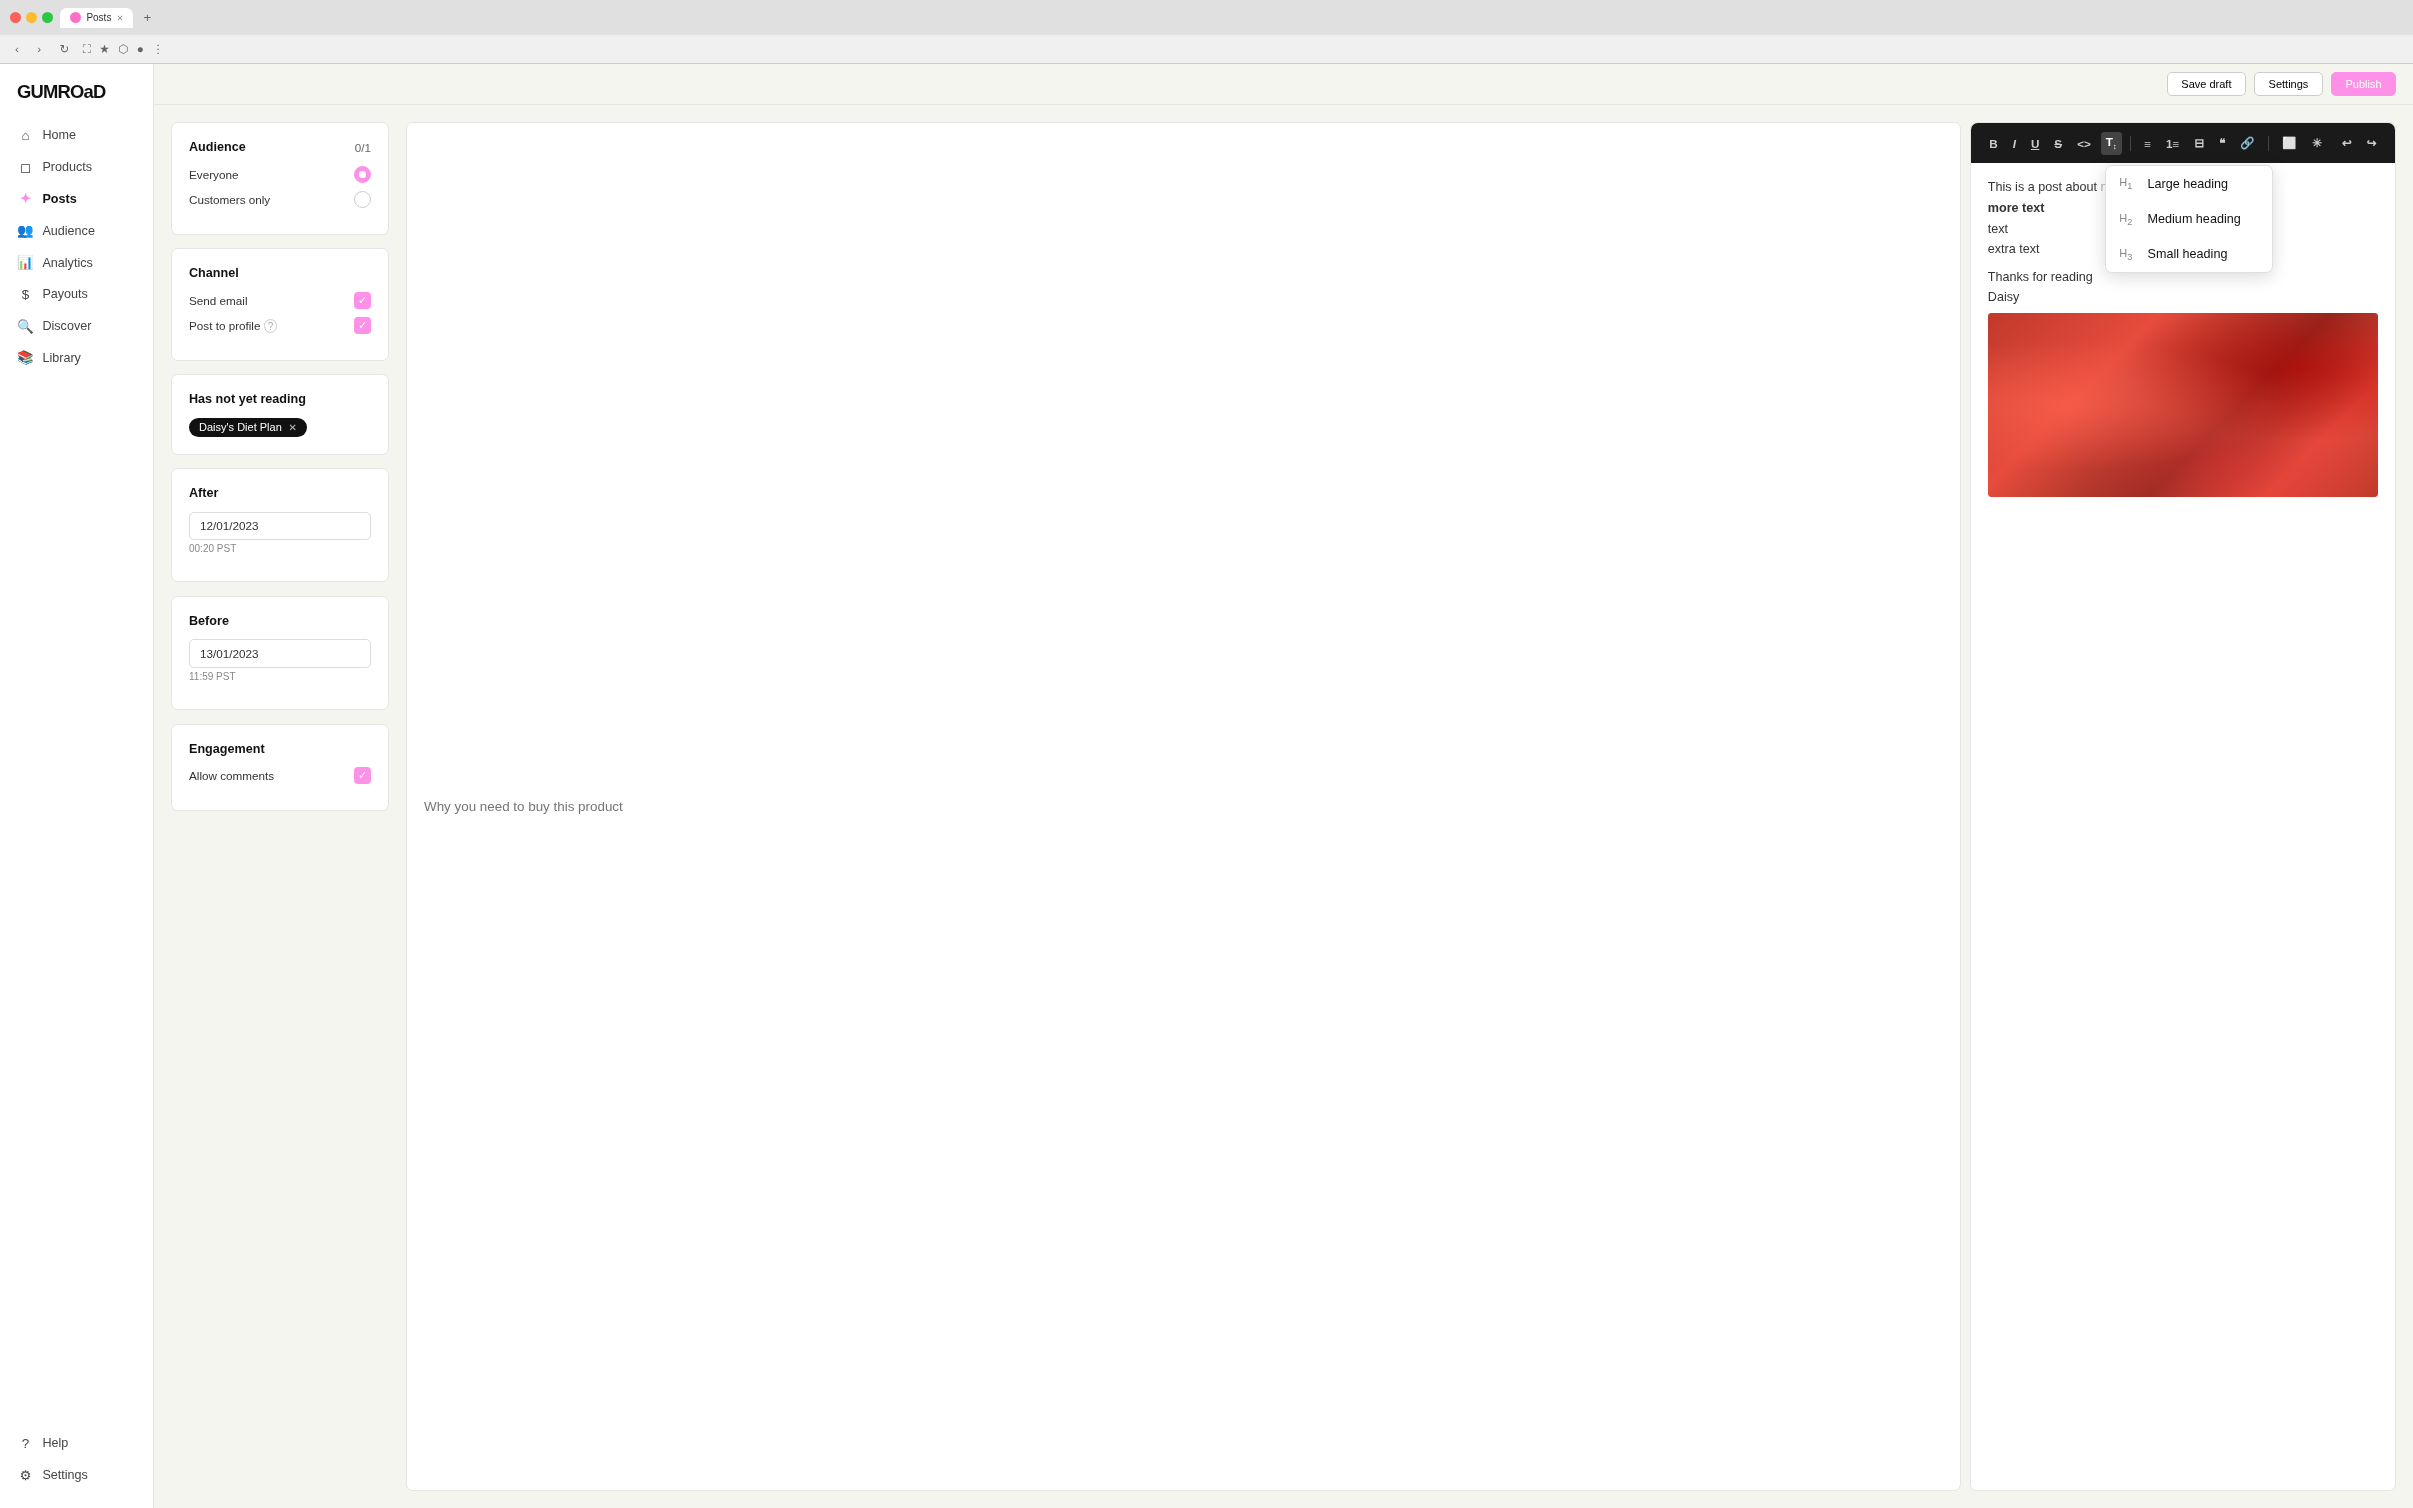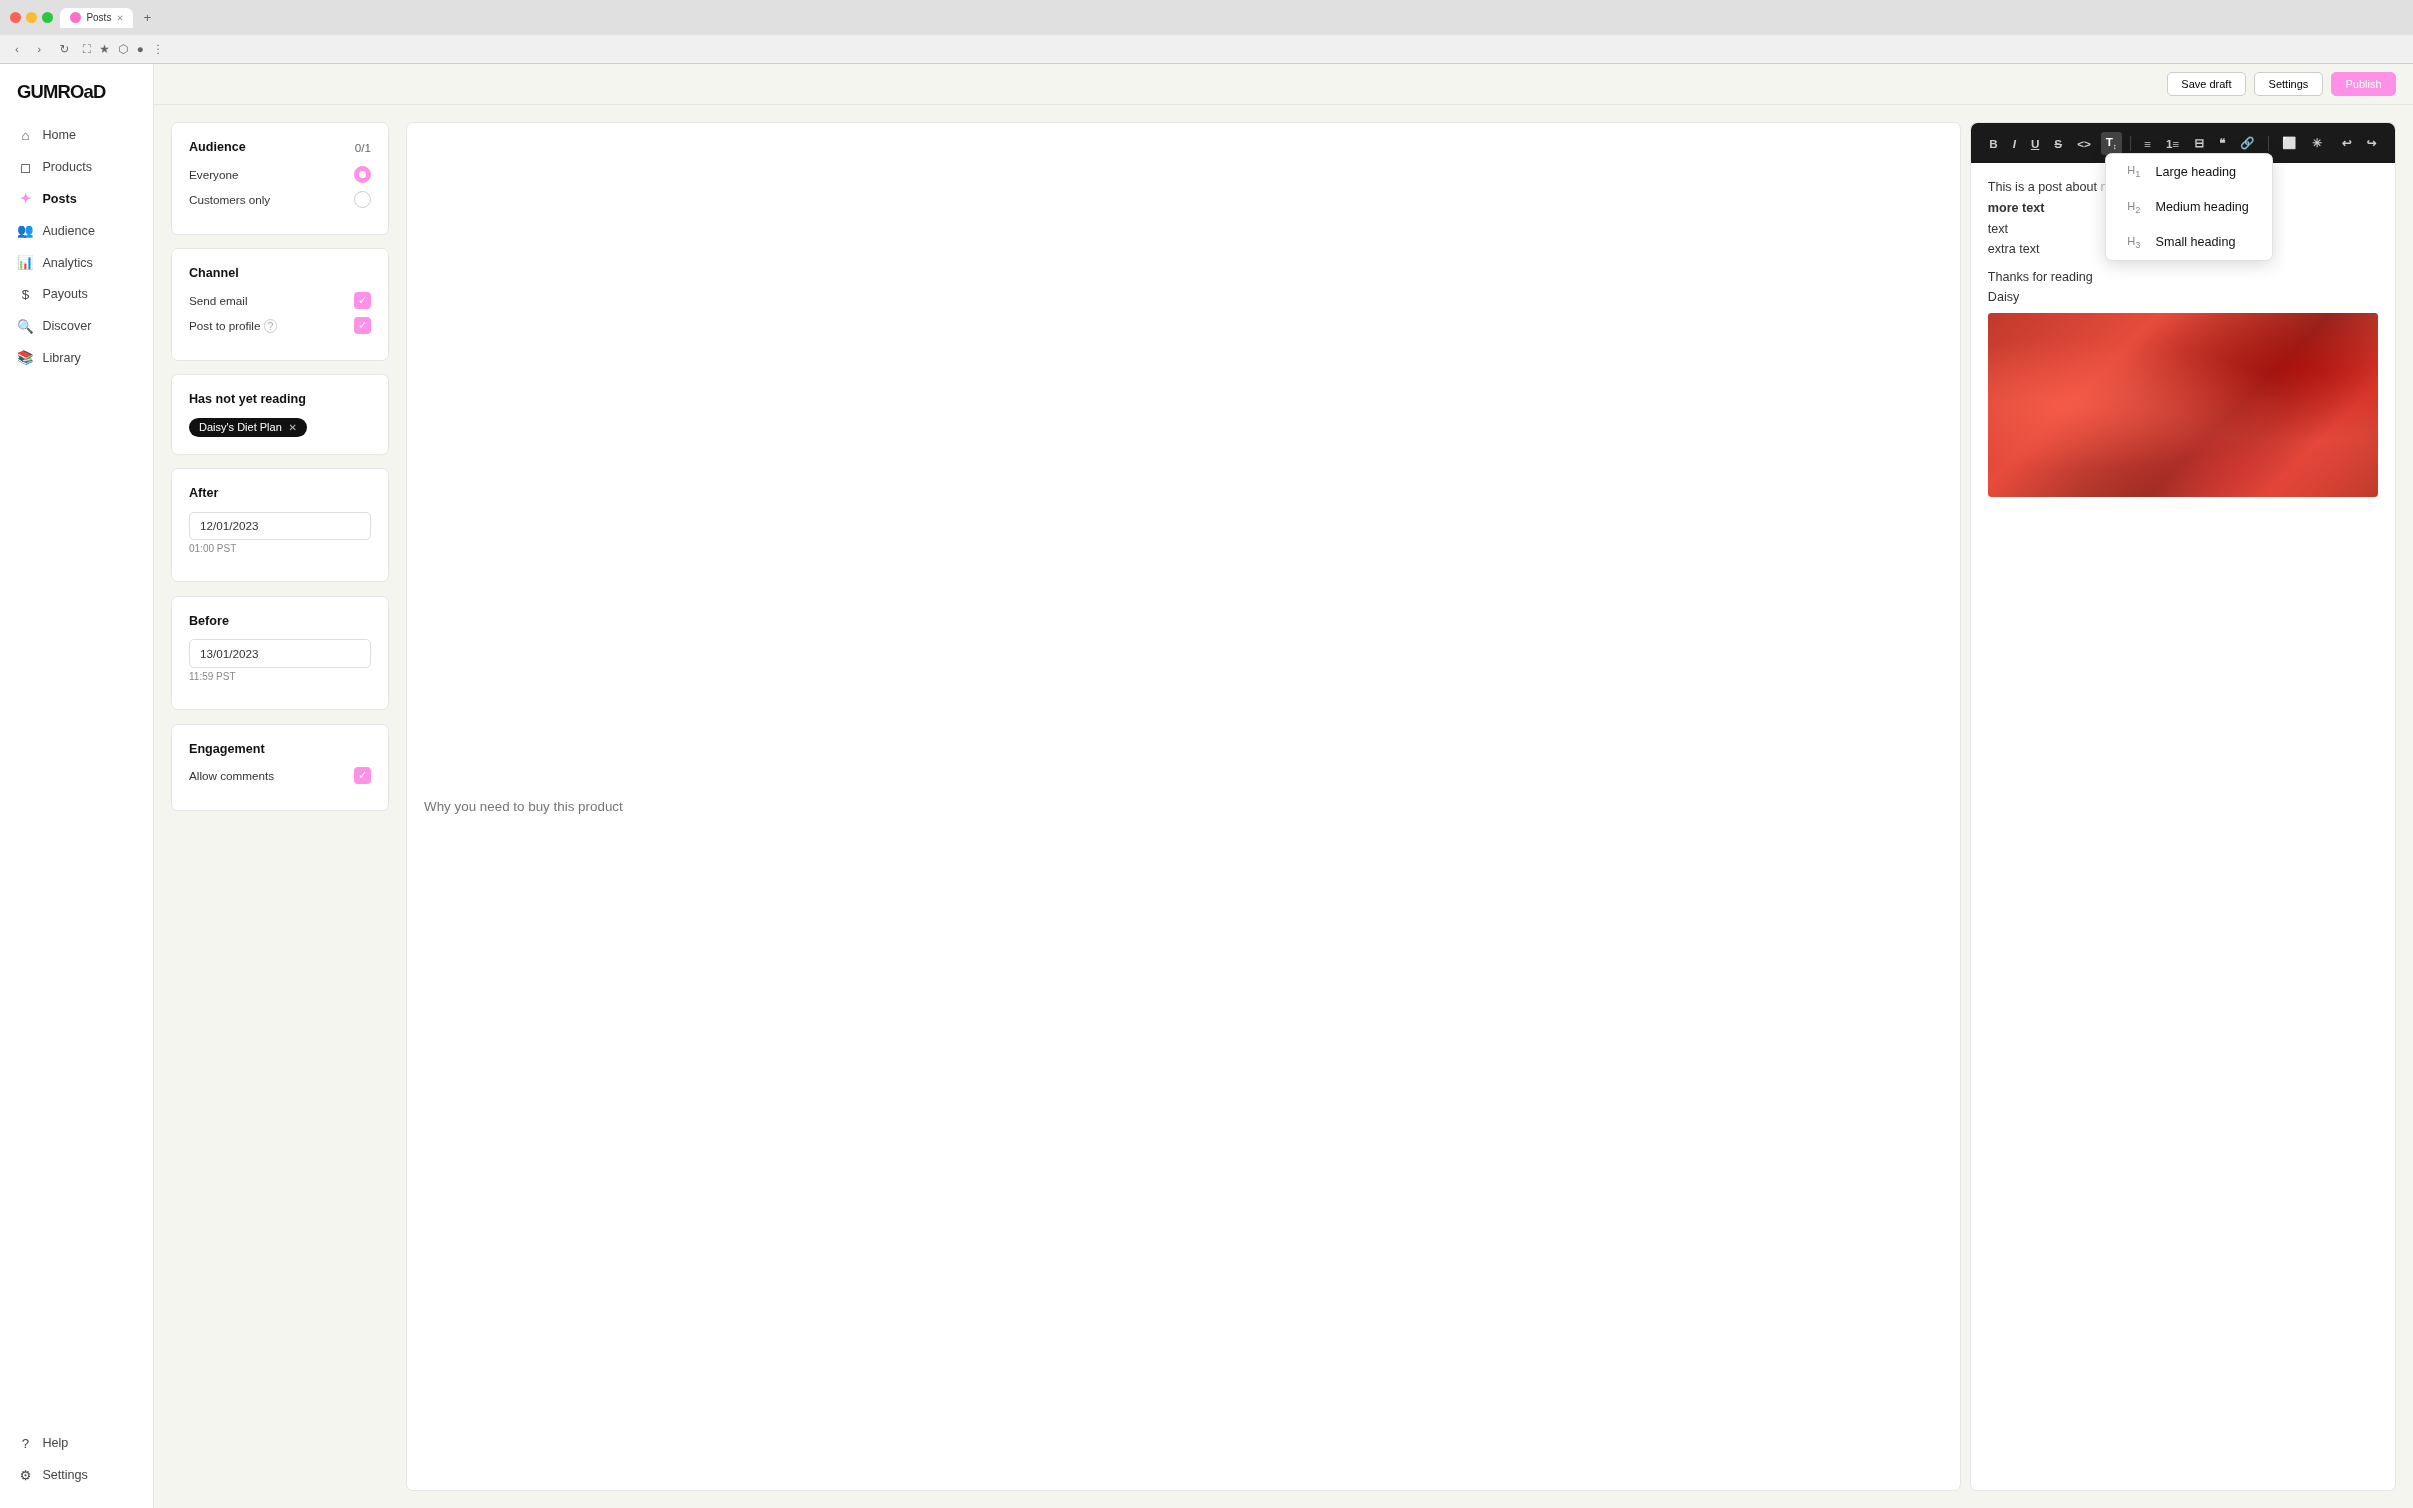--- a/index.html
+++ b/index.html
@@ -373,30 +373,29 @@
     .editor-line {
       margin-bottom: 6.7px;
       font-size: 12.6px;
       color: #333;
     }
     .editor-line.bold { font-weight: 700; }
 
     
     .heading-dropdown {
       position: absolute;
-      top: 30px;
+      top: 42px;
       left: 134px;
       background: #fff;
       border: 0.8px solid #e0e0e0;
       border-radius: 6.7px;
       box-shadow: 0 3.4px 17px rgba(0,0,0,0.15);
       z-index: 100;
       min-width: 168px;
       overflow: hidden;
-      padding-left: 8px;
     }
     .heading-item {
       display: flex;
       align-items: center;
       gap: 8.4px;
       padding: 10px 13.4px;
       cursor: pointer;
       font-size: 12.6px;
       color: #111;
     }
@@ -559,21 +558,21 @@
               <span class="tag-chip-close">✕</span>
             </span>
           </div>
         </div>
 
         <div class="panel-section">
           <div class="section-header">
             <span class="section-title">After</span>
           </div>
           <input class="date-input-field" type="text" value="12/01/2023" style="">
-          <div class="time-hint">01:00 PST</div>
+          <div class="time-hint">00:20 PST</div>
         </div>
 
         <div class="panel-section">
           <div class="section-header">
             <span class="section-title">Before</span>
           </div>
           <input class="date-input-field" type="text" value="13/01/2023" style="">
           <div class="time-hint">11:59 PST</div>
         </div>
 

